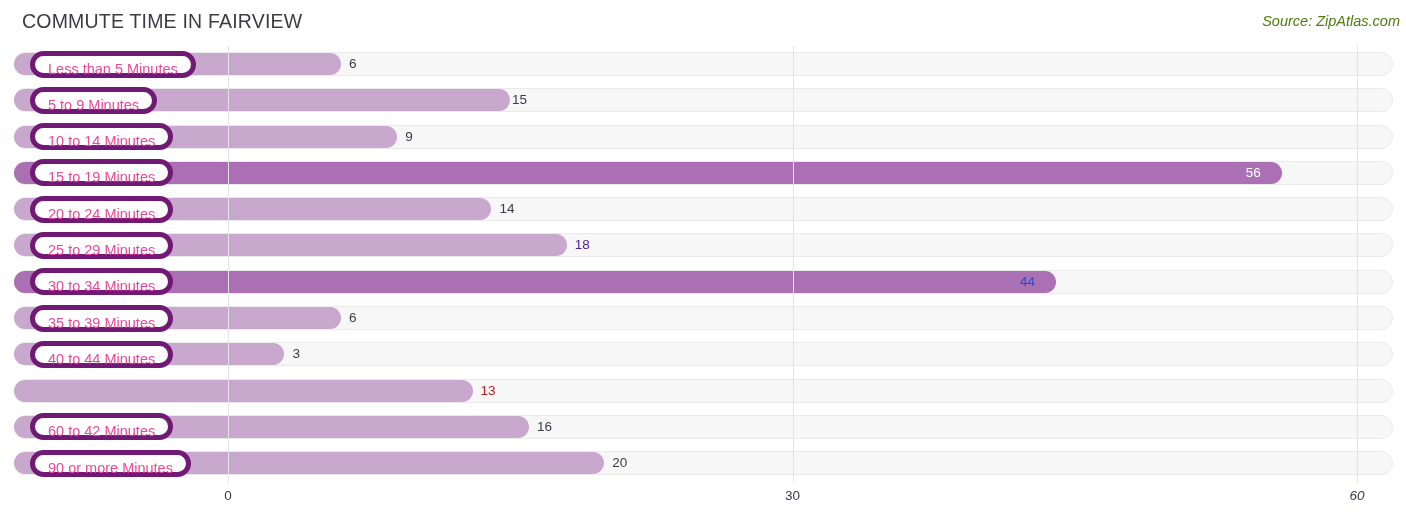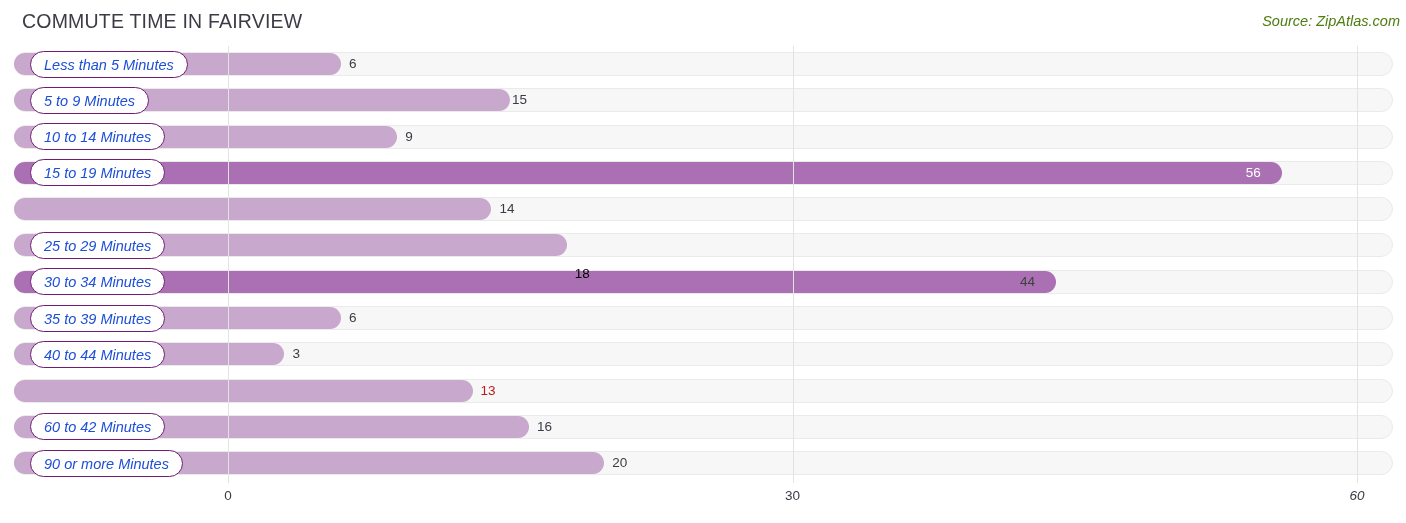--- a/index.html
+++ b/index.html
@@ -120,28 +120,27 @@
     white-space: nowrap;
   }
   .label-pill {
     position: absolute;
     left: 30px;
     top: 4.5px;
     height: 27px;
     line-height: 27px;
     padding: 0 13px;
     background: #ffffff;
-    border: 1px solid #701a75;
+    border: 5px solid #701a75;
     border-radius: 14px;
     font-size: 14.5px;
-    color: #1d4ed8;
+    color: #ec4899;
     white-space: nowrap;
     z-index: 5;
     box-sizing: border-box;
-    font-style: italic;
   }
 
   
   .axis {
     position: absolute;
     left: 0;
     top: 486px;
     width: 1406px;
     height: 37px;
   }
@@ -192,31 +191,32 @@
         <div class="row">
           <div class="track" style="background: rgb(247, 247, 247);"></div>
           <div class="bar" style="width: 1267.73px; background: rgb(171, 112, 180);"></div>
           <div class="value-in" style="left: 1245.73px; color: rgb(255, 255, 255);">56</div>
           <div class="label-pill">15 to 19 Minutes</div>
         </div>
         <div class="row">
           <div class="track" style="background: rgb(247, 247, 247);"></div>
           <div class="bar" style="width: 477.433px; background: rgb(200, 168, 204);"></div>
           <div class="value-out" style="left: 499.433px; color: rgb(60, 60, 70);">14</div>
+          <div class="label-pill">20 to 24 Minutes</div>
         </div>
         <div class="row">
           <div class="track" style="background: rgb(247, 247, 247);"></div>
           <div class="bar" style="width: 552.7px; background: rgb(200, 168, 204);"></div>
-          <div class="value-out" style="left: 574.7px; color: #000000; margin-top: 29px;">18</div>
+          <div class="value-out" style="left: 574.7px; color: #4c1d95;">18</div>
           <div class="label-pill">25 to 29 Minutes</div>
         </div>
         <div class="row">
           <div class="track" style="background: rgb(247, 247, 247);"></div>
           <div class="bar" style="width: 1041.93px; background: rgb(171, 112, 180);"></div>
-          <div class="value-in" style="left: 1019.93px; color: #404040; text-align: center;">44</div>
+          <div class="value-in" style="left: 1019.93px; color: #1d4ed8; text-align: center;">44</div>
           <div class="label-pill">30 to 34 Minutes</div>
         </div>
         <div class="row">
           <div class="track" style="background: rgb(247, 247, 247);"></div>
           <div class="bar" style="width: 326.9px; background: rgb(200, 168, 204);"></div>
           <div class="value-out" style="left: 348.9px; color: rgb(60, 60, 70);">6</div>
           <div class="label-pill">35 to 39 Minutes</div>
         </div>
         <div class="row">
           <div class="track" style="background: rgb(247, 247, 247);"></div>

